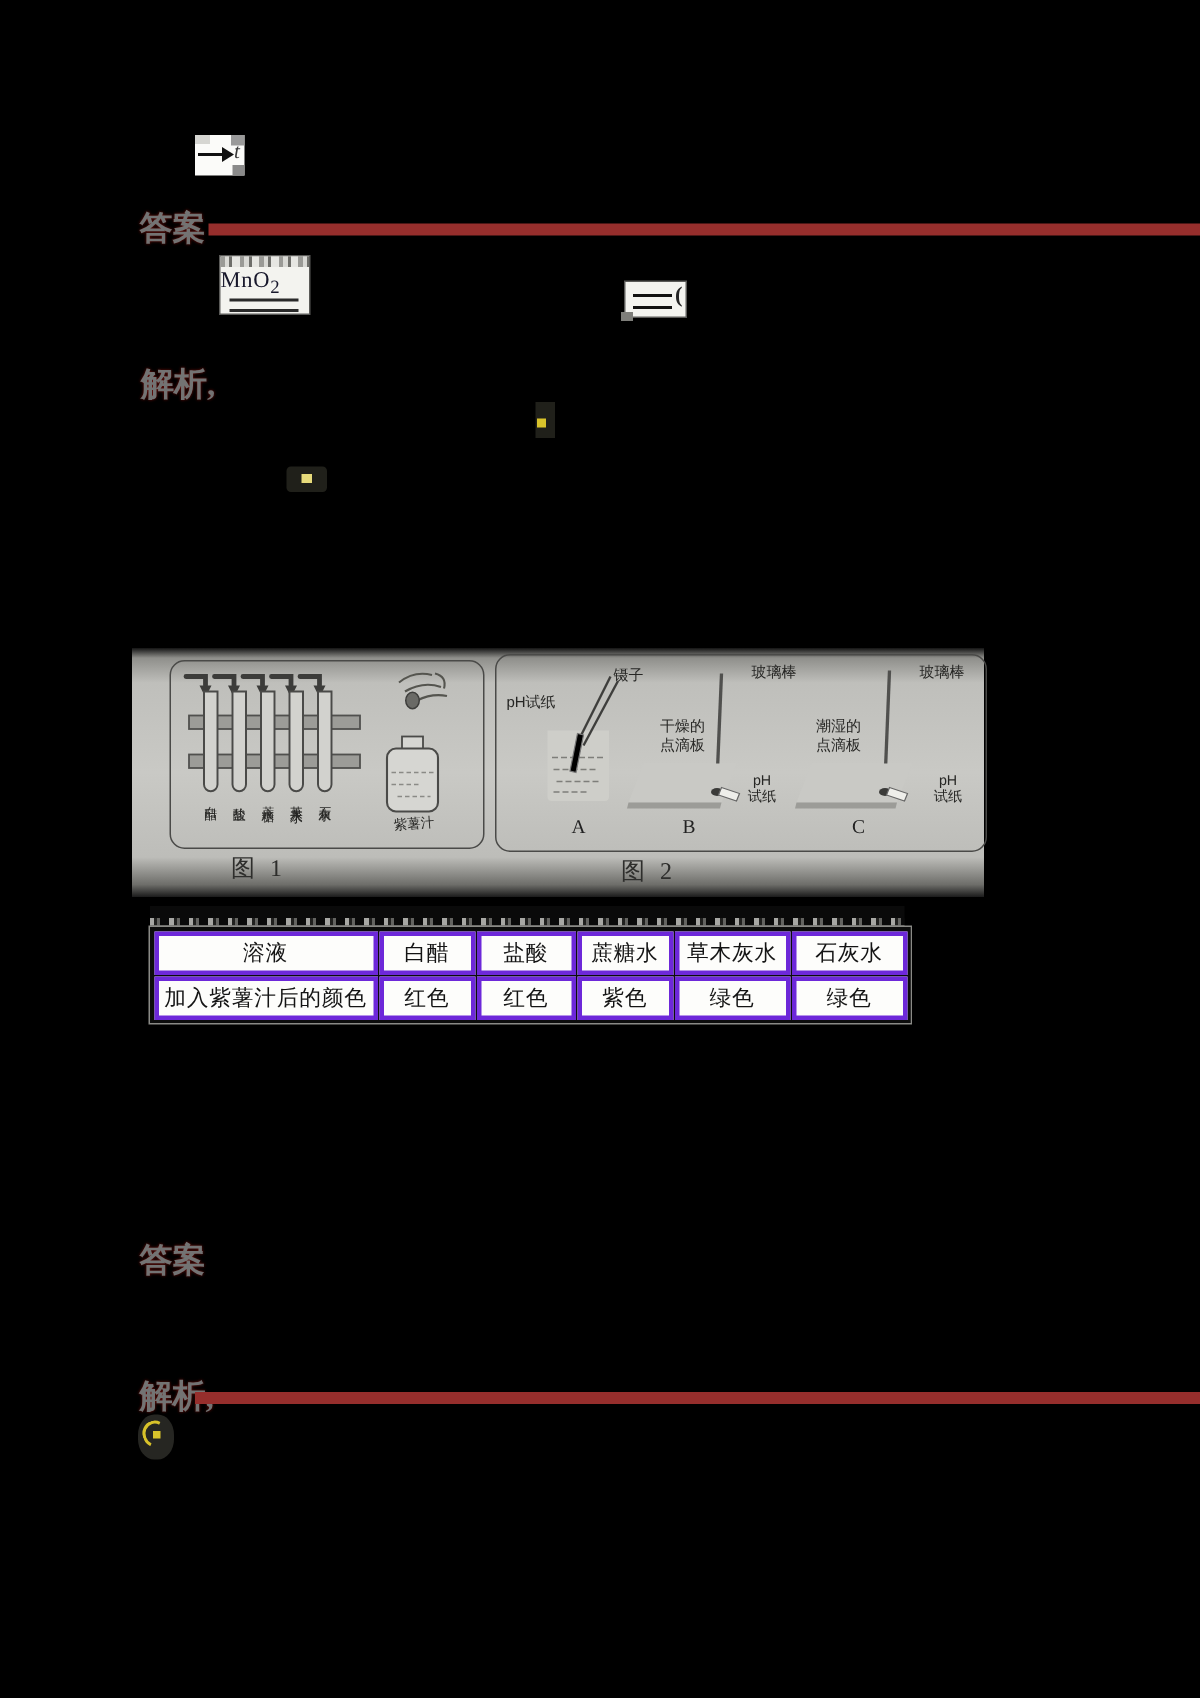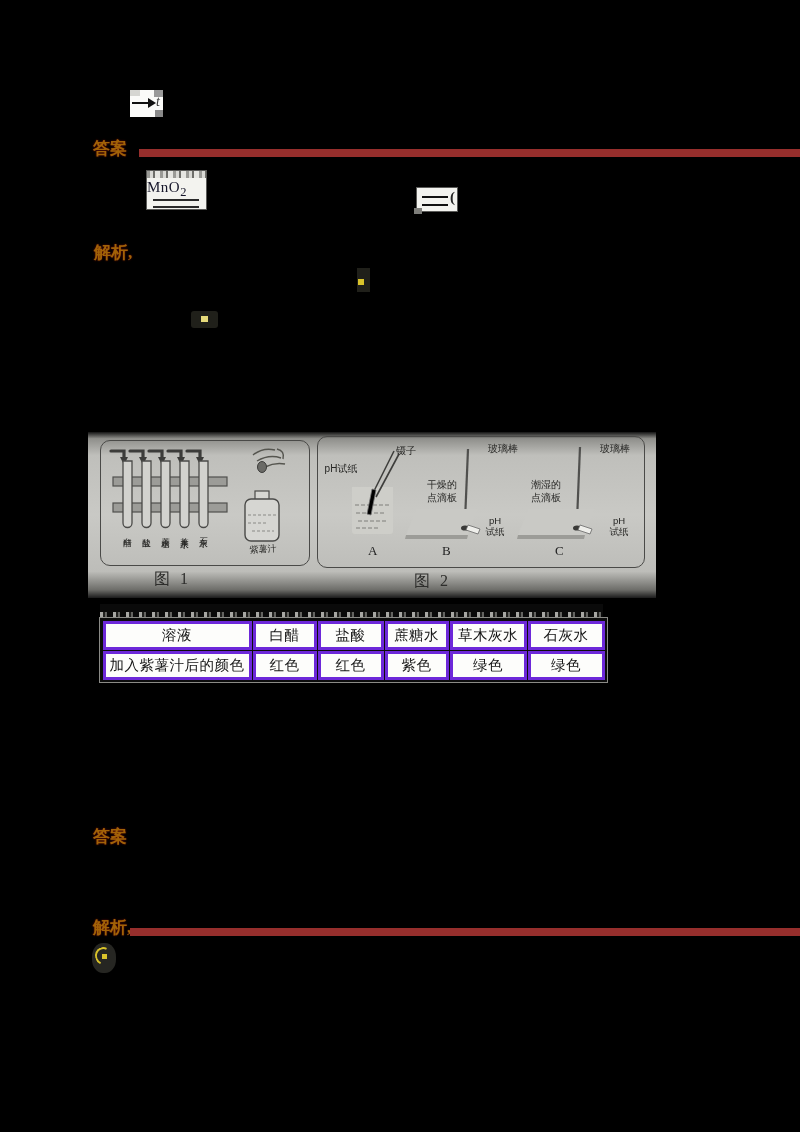--- a/index.html
+++ b/index.html
@@ -1,21 +1,21 @@
 <!DOCTYPE html>
 <html><head>
 <meta charset="utf-8">
 <style>
   html,body{margin:0;padding:0;background:#000;}
   #page{position:relative;width:800px;height:1132px;background:#000;overflow:hidden;
         font-family:"Liberation Sans",sans-serif;}
   .abs{position:absolute;}
 
   
-  .red-label{color:#a16207;font-weight:bold;font-size:17px;line-height:1.2;
+  .red-label{color:#737373;font-weight:bold;font-size:22px;line-height:1.2;
              font-family:"Liberation Serif",serif;text-shadow:0 0 2px rgba(210,30,20,.55);
              filter:blur(.3px);}
   .red-bar{background:#962e2c;height:8px;}
 
   
   .axis-box{width:33px;height:27px;background:#fbfbf9;}
   .axis-box .shaft{position:absolute;left:2px;top:12px;width:17px;height:2px;background:#111;}
   .axis-box .head{position:absolute;left:18px;top:8px;width:0;height:0;
       border-left:8px solid #111;border-top:5px solid transparent;border-bottom:5px solid transparent;}
   .axis-box .t{position:absolute;left:26px;top:4px;font:italic 14px "Liberation Serif",serif;color:#3a3a3a;}
@@ -35,21 +35,21 @@
       border-top:2px solid #111;border-bottom:2px solid #111;}
   .eq2 .paren{position:absolute;right:2px;top:1px;font:bold 15px "Liberation Serif",serif;color:#242424;}
 
   
   .artifact{background:#20201a;}
   .artifact .dot{position:absolute;background:#d9c32b;}
 
   
   #figure{left:88px;top:432px;width:568px;height:166px;
       background:linear-gradient(180deg,#141414 0%,#8f8f8b 4%,#bfbfbb 14%,#c9c9c5 50%,#bdbdb9 84%,#6e6e6a 95%,#1b1b1b 100%);}
-  .panel{position:absolute;border:1.5px solid #4a4a48;border-radius:10px;}
+  .panel{position:absolute;border:1.5px solid #4a4a48;border-radius:10px;margin-left:13px;}
   #panel1{left:12px;top:8px;width:208px;height:124px;}
   #panel2{left:229px;top:4px;width:326px;height:130px;}
   .fig-caption{position:absolute;font:16px "Liberation Serif",serif;color:#2e2e2c;
       letter-spacing:3px;text-align:left;}
   .vlabel{position:absolute;writing-mode:vertical-rl;text-orientation:upright;
       font-size:8.5px;color:#262624;line-height:1;letter-spacing:1px;width:12px;}
   .flabel{position:absolute;font-size:10px;color:#262624;text-align:center;line-height:1.15;}
   .letter{position:absolute;font:13px "Liberation Serif",serif;color:#222;}
 
   

